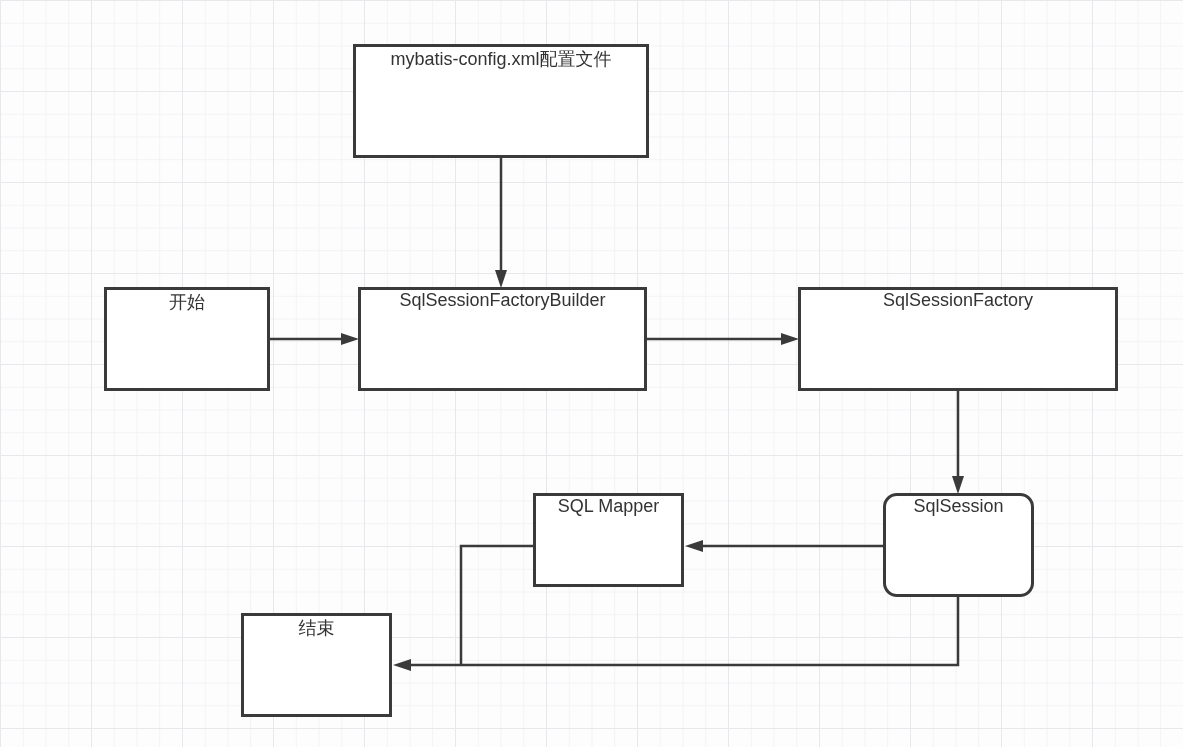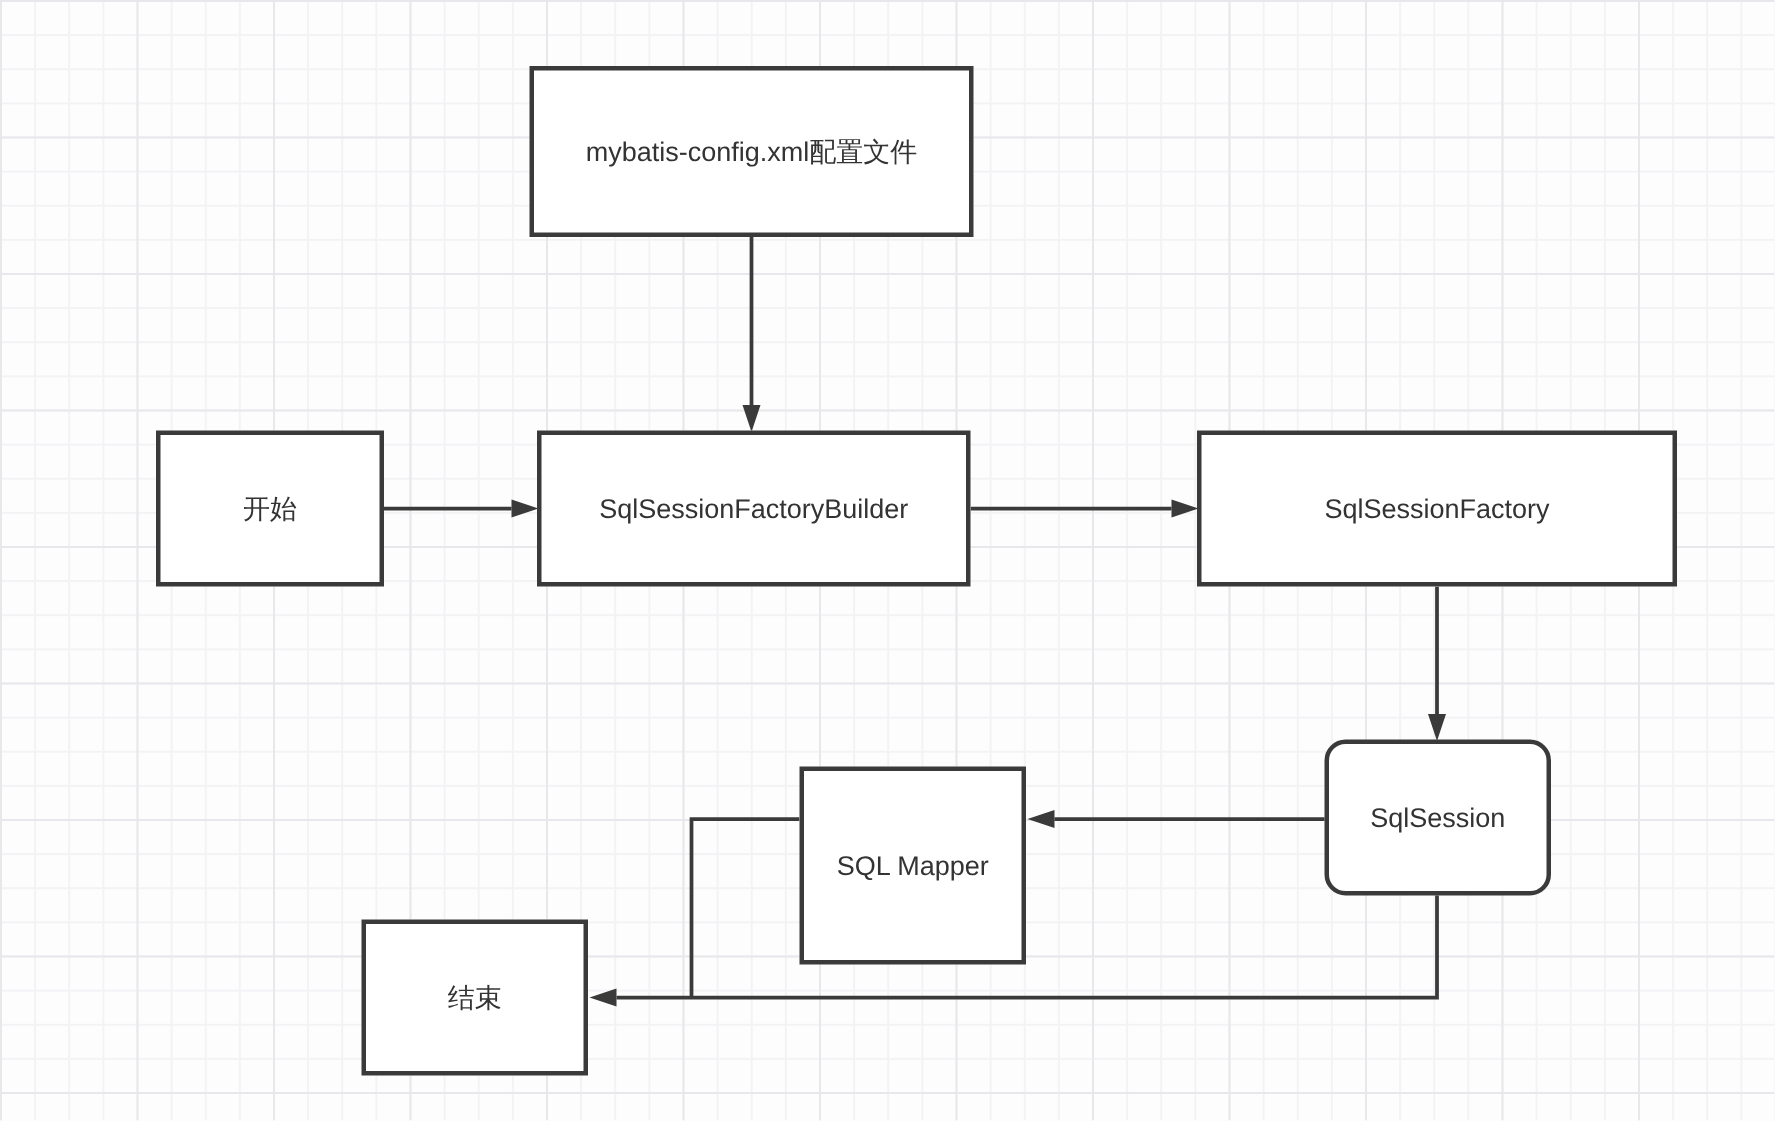--- a/index.html
+++ b/index.html
@@ -30,33 +30,32 @@
   }
   .arrowhead {
     fill: #3a3a3a;
     stroke: none;
   }
   .node {
     position: absolute;
     background: #ffffff;
     border: 3px solid #3a3a3a;
     display: flex;
-    align-items: center;
     justify-content: center;
     text-align: center;
     color: #333333;
     font-size: 18px;
     cursor: default;
   }
   .node-config  { left: 353px; top: 44px;  width: 296px; height: 114px; }
-  .node-start   { left: 104px; top: 287px; width: 152px; height: 104px; }
+  .node-start   { left: 104px; top: 287px; width: 166px; height: 104px; }
   .node-builder { left: 358px; top: 287px; width: 289px; height: 104px; }
   .node-factory { left: 798px; top: 287px; width: 320px; height: 104px; }
   .node-session { left: 883px; top: 493px; width: 151px; height: 104px; border-radius: 14px; }
-  .node-mapper  { left: 533px; top: 511px; width: 151px; height: 132px; }
+  .node-mapper  { left: 533px; top: 493px; width: 151px; height: 94px; }
   .node-end     { left: 241px; top: 613px; width: 151px; height: 104px; font-family: Liberation Serif, serif; }
 </style>
 </head>
 <body>
 
 <div class="canvas">
 
   <svg class="edges-layer" viewBox="0 0 1183 747" xmlns="http://www.w3.org/2000/svg">
 
     <g>

